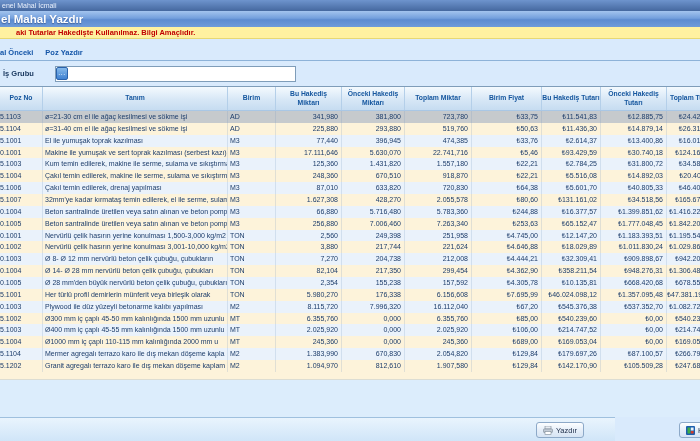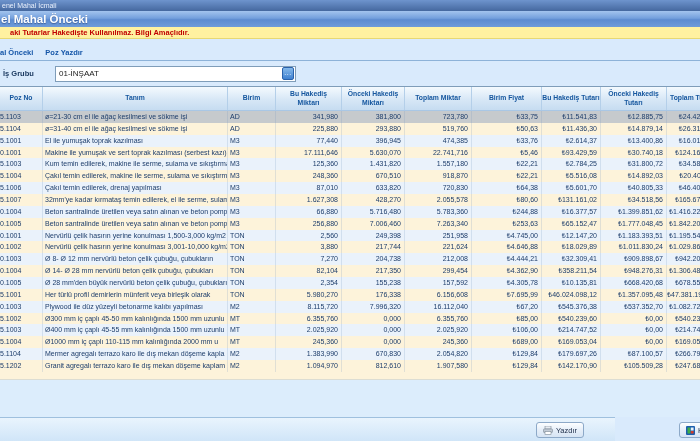--- a/index.html
+++ b/index.html
@@ -36,21 +36,21 @@
 
   
   .warning {
     height:12px;
     background:var(--warning-bg,#fff1a0);
     border-bottom:1px solid #e7d873;
     color:var(--warning-text,#c00000);
     font-size:7.5px;
     font-weight:bold;
     line-height:11px;
-    padding-left:10px;
+    padding-left:16px;
     white-space:nowrap;
   }
 
   
   .tabstrip {
     height:22px;
     display:flex;
     align-items:flex-end;
     border-bottom:1px solid #8db2d8;
     background:#d9eafc;
@@ -204,33 +204,32 @@
   .btn-close { left:679px; width:60px; }
   .icon { display:inline-block; flex:0 0 auto; }
 </style>
 </head>
 <body>
 
 <div class="titlebar">
   <span>enel Mahal İcmali</span>
 </div>
 
-<div class="banner">el Mahal Önceki</div>
+<div class="banner">el Mahal Yazdır</div>
 
 <div class="warning">aki Tutarlar Hakedişte Kullanılmaz. Bilgi Amaçlıdır.</div>
 
 <div class="tabstrip">
   <div class="tab">al Önceki</div>
   <div class="tab">Poz Yazdır</div>
 </div>
 
 <div class="filter-row">
   <div class="filter-label">İş Grubu</div>
   <div class="combo">
-    <div class="combo-text">01-İNŞAAT</div>
     <div class="combo-btn">...</div>
   </div>
 </div>
 
 <div class="grid">
   <div class="thead">
       <div class="th" style="width: 43px;">Poz No</div>
       <div class="th" style="width: 185px;">Tanım</div>
       <div class="th" style="width: 48px;">Birim</div>
       <div class="th" style="width: 66px;">Bu Hakediş

